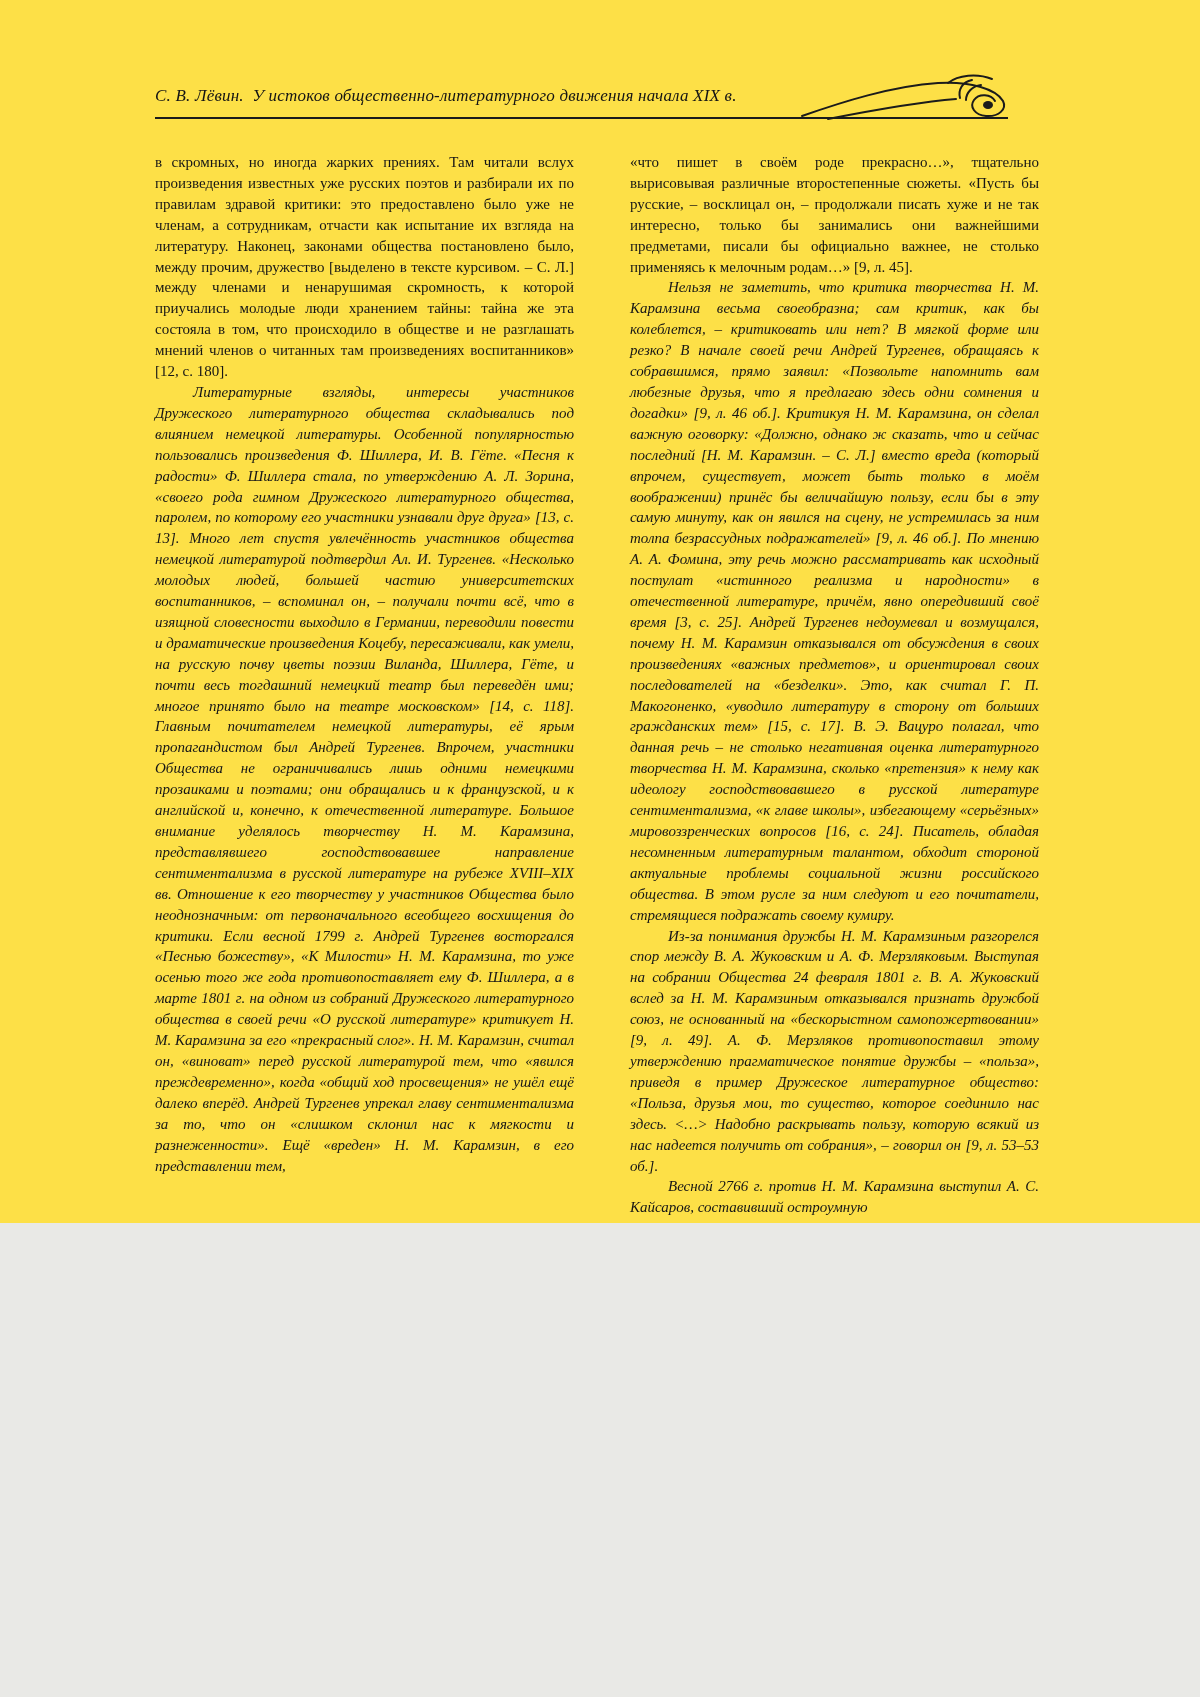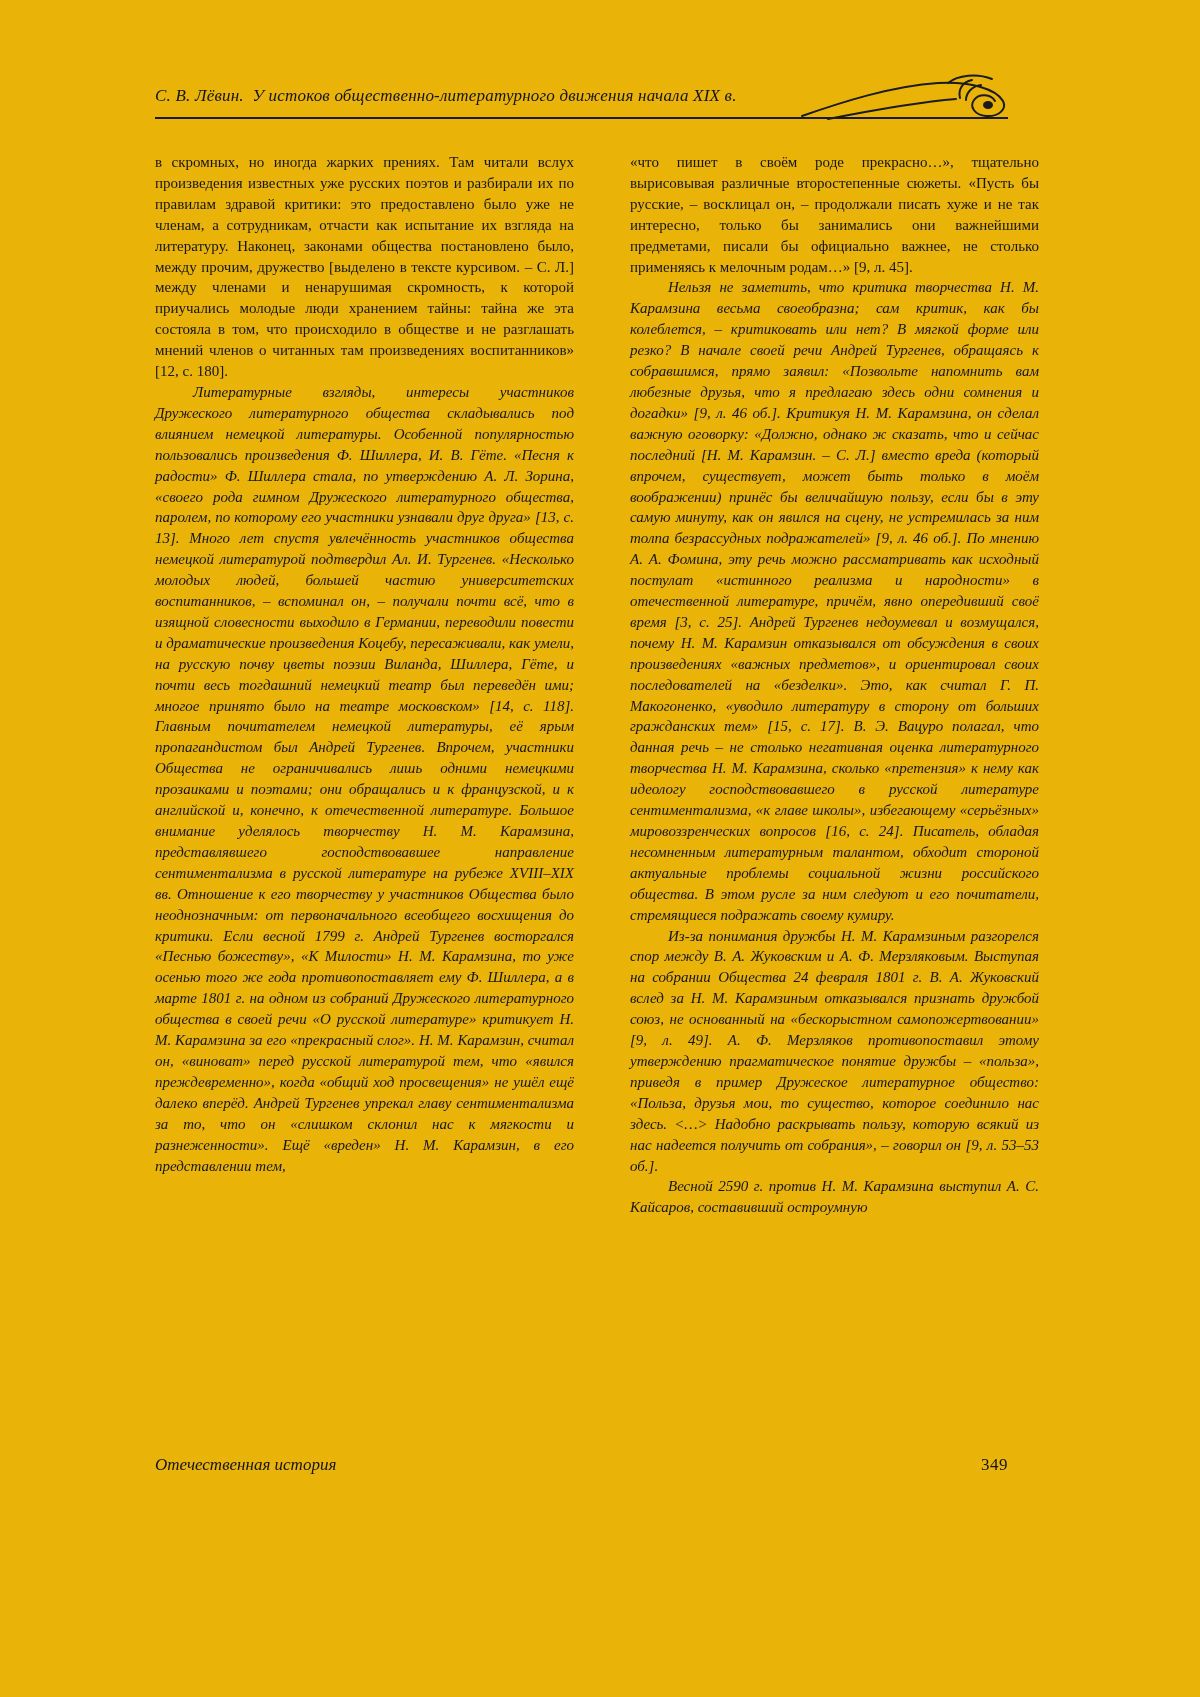--- a/index.html
+++ b/index.html
@@ -2,23 +2,23 @@
 <html lang="ru"><head>
 <meta charset="utf-8">
 <style>
   * { margin: 0; padding: 0; box-sizing: border-box; }
   html, body { background: #e9e9e6; }
   body { font-family: "Liberation Serif", serif; }
 
   .page {
     position: relative;
     width: 1200px;
-    height: 1697px;
+    height: 1223px;
     margin: 0 auto;
-    background: #eab308;
+    background: #fde047;
     color: #1b1b1b;
     overflow: hidden;
   }
 
   .running-head {
     position: absolute;
     left: 155px;
     top: 86px;
     width: 660px;
     font-style: italic;
@@ -99,21 +99,21 @@
 
   <div class="col col-left">
     <p class="para">в скромных, но иногда жарких прениях. Там читали вслух произведения известных уже русских поэтов и разбирали их по правилам здравой критики: это предоставлено было уже не членам, а сотрудникам, отчасти как испытание их взгляда на литературу. Наконец, законами общества постановлено было, между прочим, дружество [выделено в тексте курсивом. – С. Л.] между членами и ненарушимая скромность, к которой приучались молодые люди хранением тайны: тайна же эта состояла в том, что происходило в обществе и не разглашать мнений членов о читанных там произведениях воспитанников» [12, с. 180].</p>
     <p class="para indent">Литературные взгляды, интересы участников Дружеского литературного общества складывались под влиянием немецкой литературы. Особенной популярностью пользовались произведения Ф. Шиллера, И. В. Гёте. «Песня к радости» Ф. Шиллера стала, по утверждению А. Л. Зорина, «своего рода гимном Дружеского литературного общества, паролем, по которому его участники узнавали друг друга» [13, с. 13]. Много лет спустя увлечённость участников общества немецкой литературой подтвердил Ал. И. Тургенев. «Несколько молодых людей, большей частию университетских воспитанников, – вспоминал он, – получали почти всё, что в изящной словесности выходило в Германии, переводили повести и драматические произведения Коцебу, пересаживали, как умели, на русскую почву цветы поэзии Виланда, Шиллера, Гёте, и почти весь тогдашний немецкий театр был переведён ими; многое принято было на театре московском» [14, с. 118]. Главным почитателем немецкой литературы, её ярым пропагандистом был Андрей Тургенев. Впрочем, участники Общества не ограничивались лишь одними немецкими прозаиками и поэтами; они обращались и к французской, и к английской и, конечно, к отечественной литературе. Большое внимание уделялось творчеству Н. М. Карамзина, представлявшего господствовавшее направление сентиментализма в русской литературе на рубеже XVIII–XIX вв. Отношение к его творчеству у участников Общества было неоднозначным: от первоначального всеобщего восхищения до критики. Если весной 1799 г. Андрей Тургенев восторгался «Песнью божеству», «К Милости» Н. М. Карамзина, то уже осенью того же года противопоставляет ему Ф. Шиллера, а в марте 1801 г. на одном из собраний Дружеского литературного общества в своей речи «О русской литературе» критикует Н. М. Карамзина за его «прекрасный слог». Н. М. Карамзин, считал он, «виноват» перед русской литературой тем, что «явился преждевременно», когда «общий ход просвещения» не ушёл ещё далеко вперёд. Андрей Тургенев упрекал главу сентиментализма за то, что он «слишком склонил нас к мягкости и разнеженности». Ещё «вреден» Н. М. Карамзин, в его представлении тем,</p>
   </div>
 
   <div class="col col-right">
     <p class="para">«что пишет в своём роде прекрасно…», тщательно вырисовывая различные второстепенные сюжеты. «Пусть бы русские, – восклицал он, – продолжали писать хуже и не так интересно, только бы занимались они важнейшими предметами, писали бы официально важнее, не столько применяясь к мелочным родам…» [9, л. 45].</p>
     <p class="para indent">Нельзя не заметить, что критика творчества Н. М. Карамзина весьма своеобразна; сам критик, как бы колеблется, – критиковать или нет? В мягкой форме или резко? В начале своей речи Андрей Тургенев, обращаясь к собравшимся, прямо заявил: «Позвольте напомнить вам любезные друзья, что я предлагаю здесь одни сомнения и догадки» [9, л. 46 об.]. Критикуя Н. М. Карамзина, он сделал важную оговорку: «Должно, однако ж сказать, что и сейчас последний [Н. М. Карамзин. – С. Л.] вместо вреда (который впрочем, существует, может быть только в моём воображении) принёс бы величайшую пользу, если бы в эту самую минуту, как он явился на сцену, не устремилась за ним толпа безрассудных подражателей» [9, л. 46 об.]. По мнению А. А. Фомина, эту речь можно рассматривать как исходный постулат «истинного реализма и народности» в отечественной литературе, причём, явно опередивший своё время [3, с. 25]. Андрей Тургенев недоумевал и возмущался, почему Н. М. Карамзин отказывался от обсуждения в своих произведениях «важных предметов», и ориентировал своих последователей на «безделки». Это, как считал Г. П. Макогоненко, «уводило литературу в сторону от больших гражданских тем» [15, с. 17]. В. Э. Вацуро полагал, что данная речь – не столько негативная оценка литературного творчества Н. М. Карамзина, сколько «претензия» к нему как идеологу господствовавшего в русской литературе сентиментализма, «к главе школы», избегающему «серьёзных» мировоззренческих вопросов [16, с. 24]. Писатель, обладая несомненным литературным талантом, обходит стороной актуальные проблемы социальной жизни российского общества. В этом русле за ним следуют и его почитатели, стремящиеся подражать своему кумиру.</p>
     <p class="para indent">Из-за понимания дружбы Н. М. Карамзиным разгорелся спор между В. А. Жуковским и А. Ф. Мерзляковым. Выступая на собрании Общества 24 февраля 1801 г. В. А. Жуковский вслед за Н. М. Карамзиным отказывался признать дружбой союз, не основанный на «бескорыстном самопожертвовании» [9, л. 49]. А. Ф. Мерзляков противопоставил этому утверждению прагматическое понятие дружбы – «польза», приведя в пример Дружеское литературное общество: «Польза, друзья мои, то существо, которое соединило нас здесь. &lt;…&gt; Надобно раскрывать пользу, которую всякий из нас надеется получить от собрания», – говорил он [9, л. 53–53 об.].</p>
-    <p class="para indent">Весной 2590 г. против Н. М. Карамзина выступил А. С. Кайсаров, составивший остроумную</p>
+    <p class="para indent">Весной 2766 г. против Н. М. Карамзина выступил А. С. Кайсаров, составивший остроумную</p>
   </div>
 
   <div class="footer">
     <span class="journal">Отечественная история</span>
     <span class="pagenum">349</span>
   </div>
 
 </div>
 
 </body></html>

